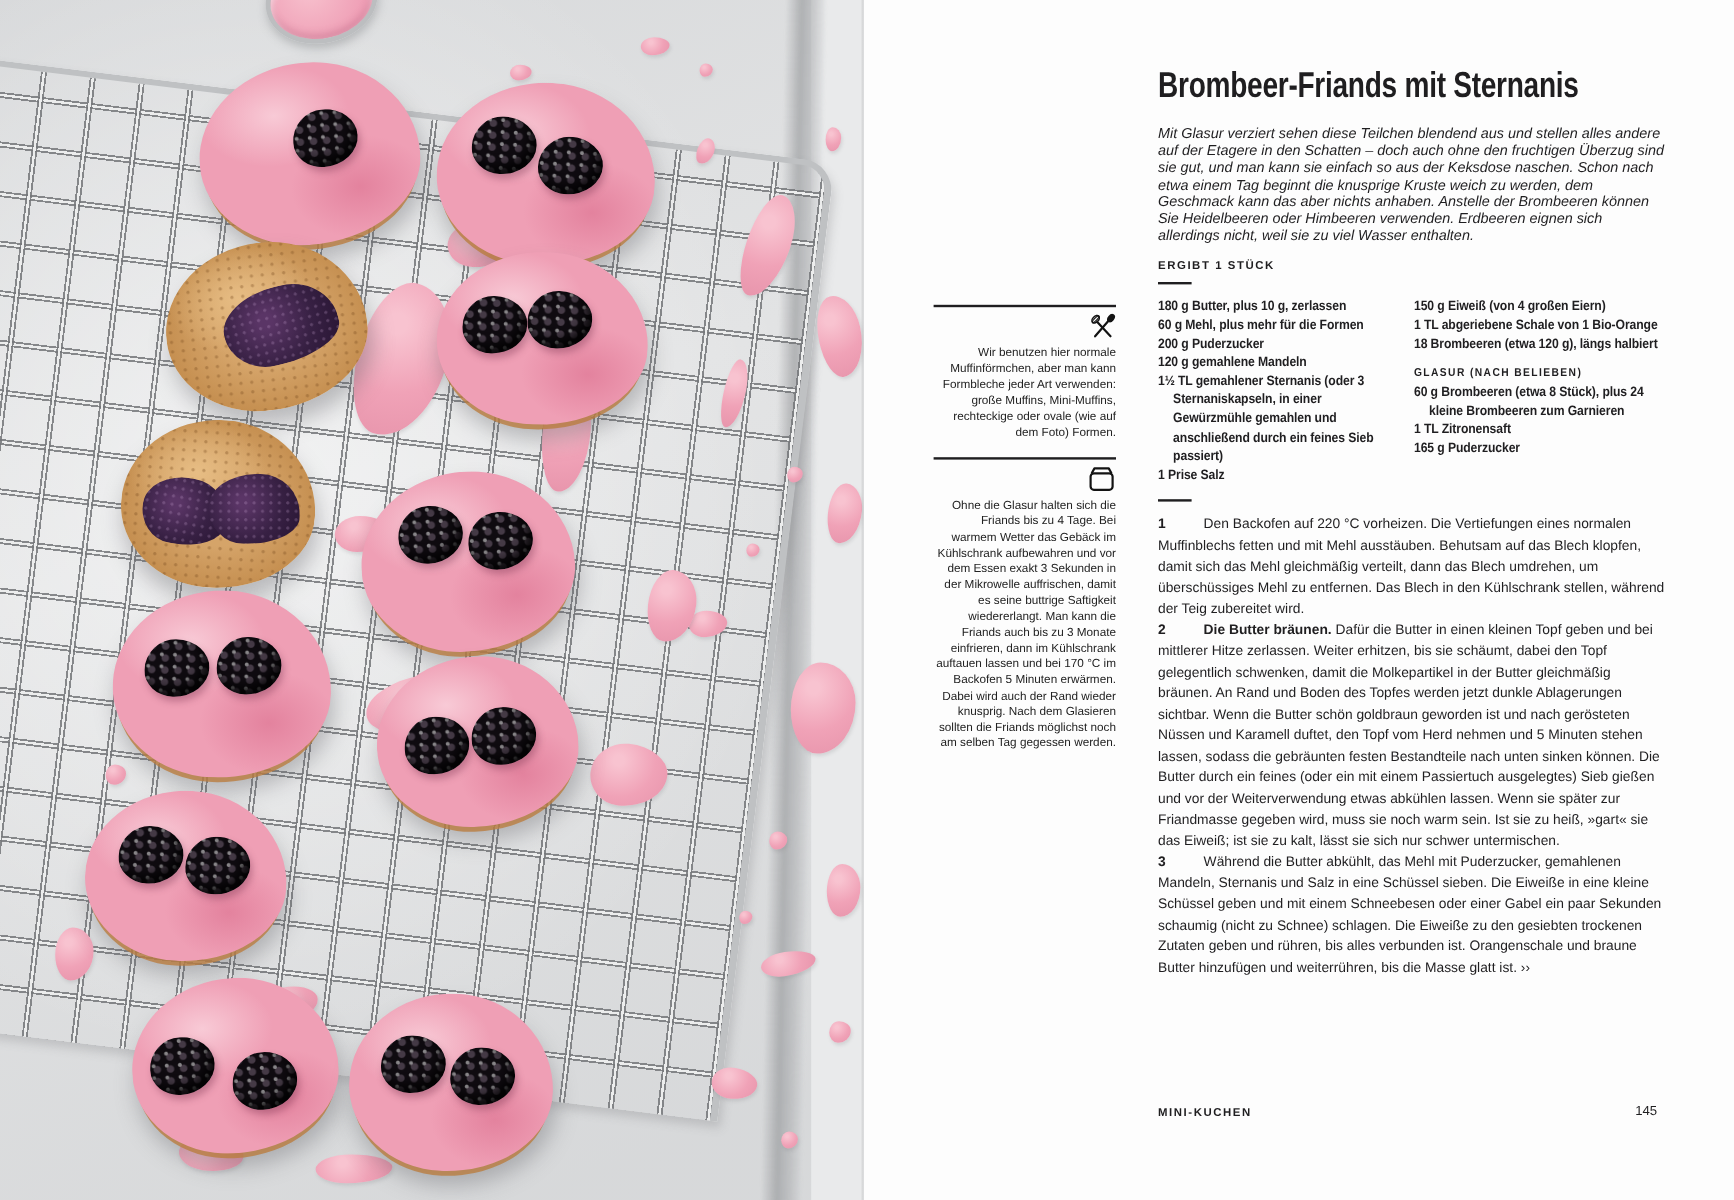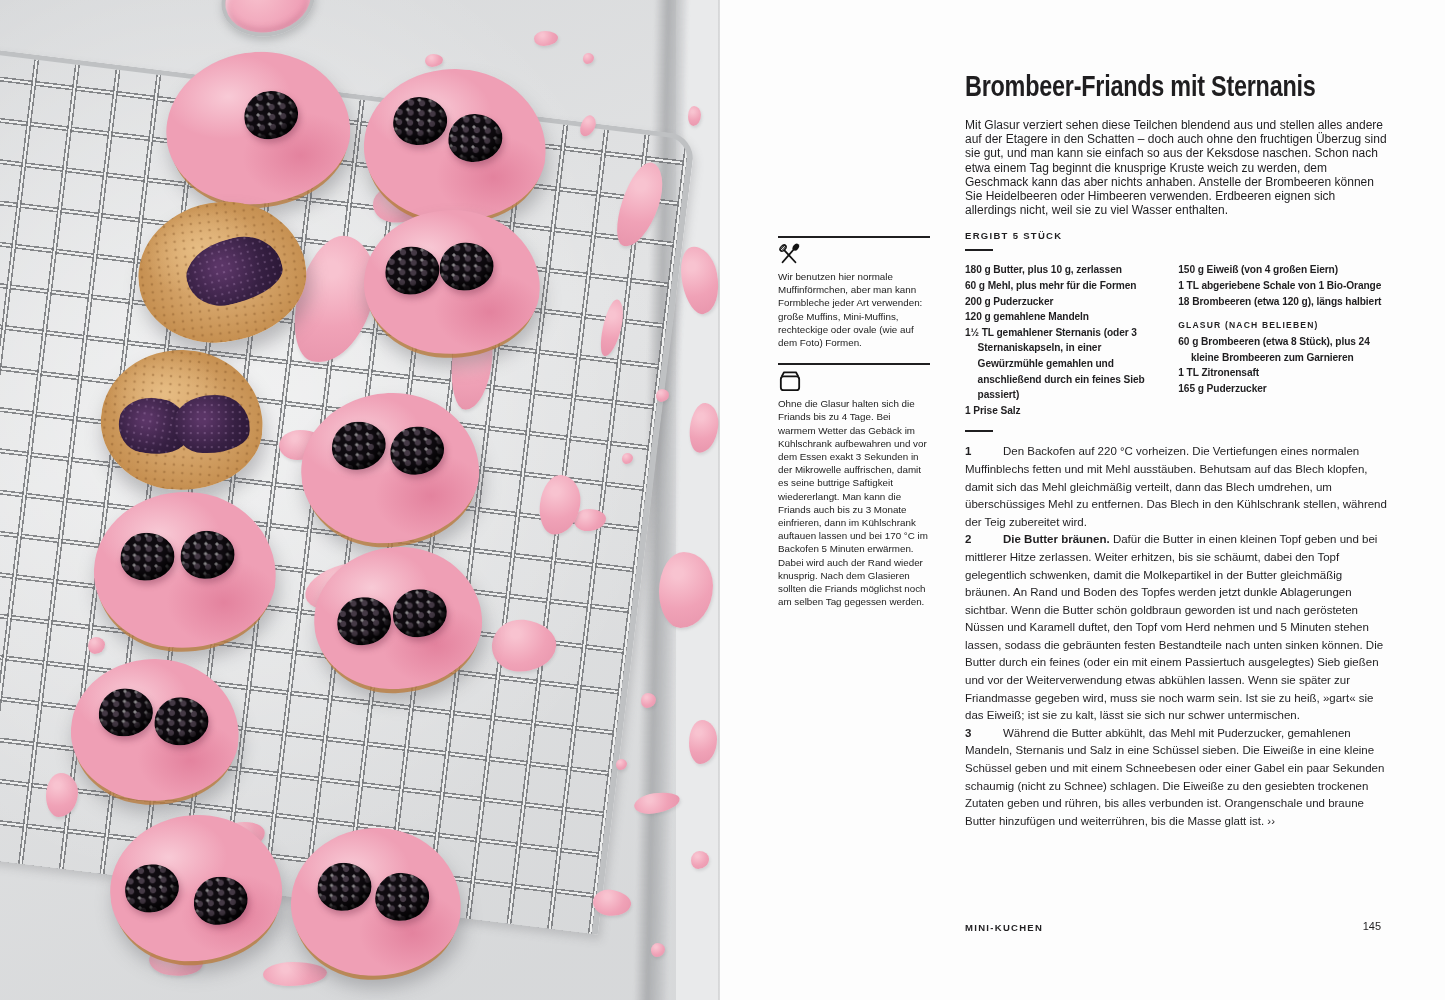--- a/index.html
+++ b/index.html
@@ -59,30 +59,30 @@
     border:4px solid #bcbec0;transform:rotate(-12deg);
     background:radial-gradient(circle at 40% 35%, #f6bcca 10%, #ef9fb6 70%);
     box-shadow:inset 0 3px 6px rgba(255,255,255,.7), 0 4px 8px rgba(110,112,115,.35), inset 0 -4px 6px rgba(150,60,90,.25);}
 
   .seam{position:absolute;left:718px;top:0;width:5px;height:1000px;
     background:linear-gradient(90deg, rgba(120,120,122,.18), rgba(255,255,255,0));}
 
   
   .page{position:absolute;left:720px;top:0;width:725px;height:1000px;background:#fdfdfd;}
 
-  .margin-col{position:absolute;left:58px;top:236px;width:152px;}
+  .margin-col{position:absolute;left:58px;top:254px;width:152px;text-align:right;}
   .note-rule{height:2px;background:#1f1e20;}
   .note-icon{margin:5px 0 3px;height:24px;}
   .note-text{font-size:9.8px;line-height:13.2px;color:#222;}
   .note-gap{height:14px;}
 
-  .main-col{position:absolute;left:245px;top:70px;width:424px;}
+  .main-col{position:absolute;left:245px;top:56px;width:424px;}
   .title{font-size:30px;line-height:32px;font-weight:bold;letter-spacing:-.3px;margin:0 0 16px;
     white-space:nowrap;transform:scaleX(.78);transform-origin:0 50%;}
-  .intro{font-size:12px;line-height:14.2px;margin:0 0 13px;}
+  .intro{font-size:12px;line-height:14.2px;margin:0 0 13px;font-style:italic;}
   .small-label{font-size:9.5px;font-weight:bold;letter-spacing:1.3px;}
   .short-rule{width:28px;height:2px;background:#1f1e20;margin:8px 0 11px;}
   .ing-grid{display:flex;gap:10px;transform:scaleX(.9);transform-origin:0 0;}
   .ing-col1{width:227px;flex:none;}
   .ing-col2{width:233px;flex:none;}
   .ing-line{font-size:11.3px;line-height:15.6px;font-weight:bold;padding-left:14px;text-indent:-14px;letter-spacing:-.1px;}
   .glaze-label{margin:10px 0 4px;}
   .rule-steps{margin:12px 0 11px;}
   .step{font-size:11.5px;line-height:17.6px;margin:0;}
   .step-num{font-weight:bold;display:inline-block;width:38px;}
@@ -203,21 +203,21 @@
           <path d="M4 7 L6.5 2.5 L19.5 2.5 L22 7" fill="none" stroke="#131313" stroke-width="2" stroke-linejoin="round"></path>
         </svg>
       </div>
       <div class="note-text">Ohne die Glasur halten sich die Friands bis zu 4 Tage. Bei warmem Wetter das Gebäck im Kühlschrank aufbewahren und vor dem Essen exakt 3 Sekunden in der Mikrowelle auffrischen, damit es seine buttrige Saftigkeit wiedererlangt. Man kann die Friands auch bis zu 3 Monate einfrieren, dann im Kühlschrank auftauen lassen und bei 170 °C im Backofen 5 Minuten erwärmen. Dabei wird auch der Rand wieder knusprig. Nach dem Glasieren sollten die Friands möglichst noch am selben Tag gegessen werden.</div>
     </div>
 
     <div class="main-col">
       <h1 class="title">Brombeer-Friands mit Sternanis</h1>
       <p class="intro">Mit Glasur verziert sehen diese Teilchen blendend aus und stellen alles andere auf der Etagere in den Schatten – doch auch ohne den fruchtigen Überzug sind sie gut, und man kann sie einfach so aus der Keksdose naschen. Schon nach etwa einem Tag beginnt die knusprige Kruste weich zu werden, dem Geschmack kann das aber nichts anhaben. Anstelle der Brombeeren können Sie Heidelbeeren oder Himbeeren verwenden. Erdbeeren eignen sich allerdings nicht, weil sie zu viel Wasser enthalten.</p>
 
-      <div class="small-label">ERGIBT 5 STÜCK</div>
+      <div class="small-label">ERGIBT 1 STÜCK</div>
       <div class="short-rule"></div>
 
       <div class="ing-grid">
         <div class="ing-col1">
             <div class="ing-line">180 g Butter, plus 10 g, zerlassen</div>
             <div class="ing-line">60 g Mehl, plus mehr für die Formen</div>
             <div class="ing-line">200 g Puderzucker</div>
             <div class="ing-line">120 g gemahlene Mandeln</div>
             <div class="ing-line">1½ TL gemahlener Sternanis (oder 3 Sternaniskapseln, in einer Gewürzmühle gemahlen und anschließend durch ein feines Sieb passiert)</div>
             <div class="ing-line">1 Prise Salz</div>

